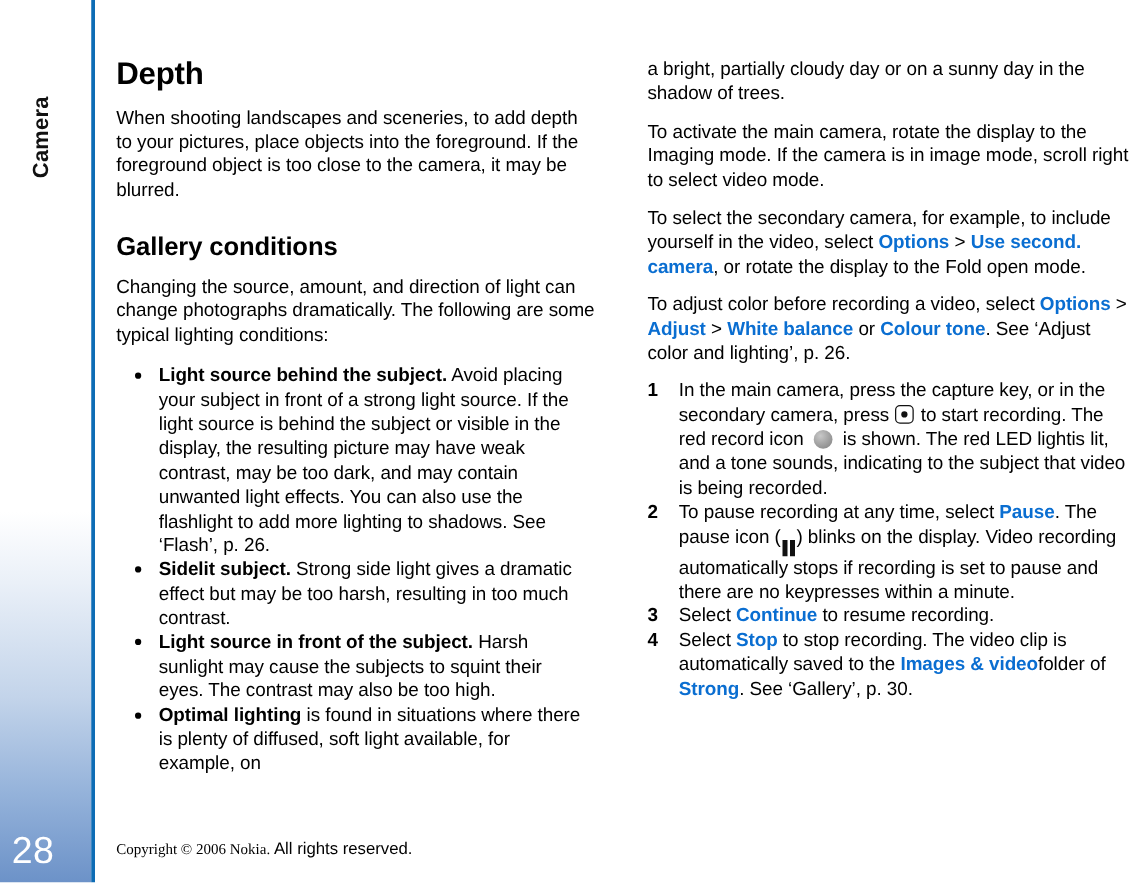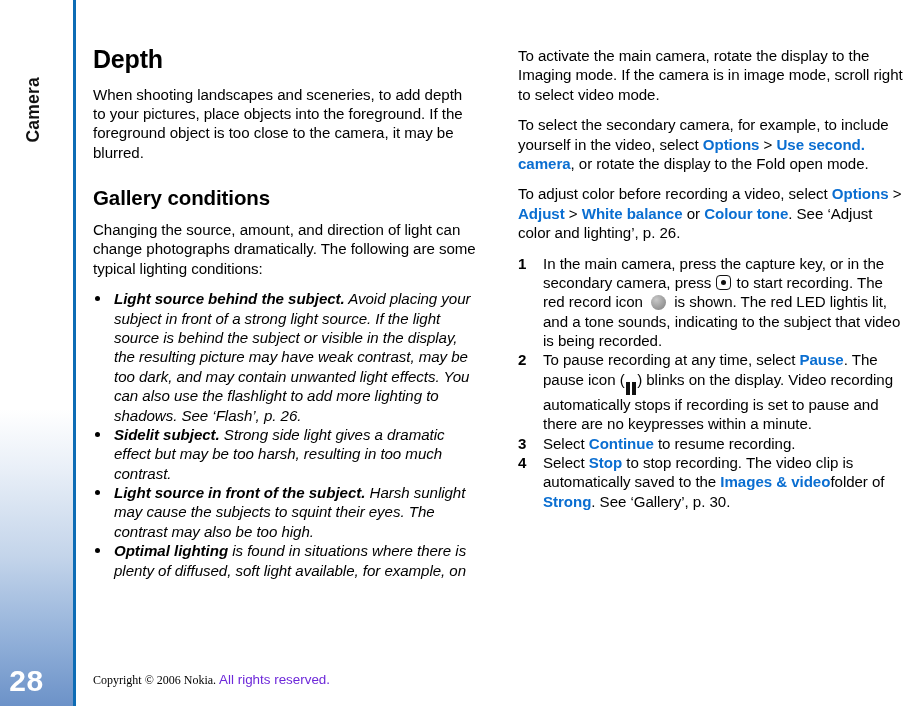--- a/index.html
+++ b/index.html
@@ -53,21 +53,21 @@
     color: #111111;
     white-space: nowrap;
   }
   #page-number {
     position: absolute;
     left: 0;
     bottom: 8px;
     width: 53px;
     text-align: center;
     font-size: 30px;
-    font-weight: bold;
+    font-weight: normal;
     color: #ffffff;
     letter-spacing: 0.5px;
   }
 
   
   #page-body {
     position: absolute;
     left: 93px;
     top: 46px;
     width: 810px;
@@ -104,23 +104,22 @@
   }
   .link {
     color: #0a6ed1;
     font-weight: bold;
   }
   .gt { color: #000000; font-weight: normal; }
 
   
   ul.bullet-list {
     list-style: none;
-    margin: 0;
+    margin: 13px;
     padding: 0;
-    font-style: italic;
   }
   ul.bullet-list > li {
     position: relative;
     padding-left: 21px;
     font-size: 15.1px;
     line-height: 1.285;
     margin-bottom: 0;
     letter-spacing: -0.05px;
   }
   ul.bullet-list > li .bullet-dot {
@@ -211,21 +210,21 @@
     white-space: nowrap;
   }
   #footer .copyright-serif {
     font-family: "Liberation Serif", serif;
     font-size: 12px;
     color: #000000;
   }
   #footer .copyright-sans {
     font-family: "Liberation Sans", sans-serif;
     font-size: 13.4px;
-    color: #6d28d9;
+    color: #000000;
   }
 </style>
 </head>
 <body>
 
 <div id="chapter-rail"></div>
 <div id="rail-divider"></div>
 <div id="chapter-label">Camera</div>
 <div id="page-number">28</div>
 
@@ -256,20 +255,21 @@
       </li>
       <li>
         <span class="bullet-dot"></span>
         <span class="lead">Optimal lighting</span><span> is found in situations where there is plenty of diffused, soft light available, for example, on</span>
       </li>
     </ul>
   </div>
 
   <div class="column" id="column-right">
 
+    <p class="body-text">a bright, partially cloudy day or on a sunny day in the shadow of trees.</p>
 
 
     <p class="body-text">To activate the main camera, rotate the display to the Imaging mode. If the camera is in image mode, scroll right to select video mode.</p>
 
     <p class="body-text"><span>To select the secondary camera, for example, to include yourself in the video, select </span><span class="link">Options</span><span class="gt"> &gt; </span><span class="link">Use second. camera</span><span>, or rotate the display to the Fold open mode.</span></p>
 
     <p class="body-text"><span>To adjust color before recording a video, select </span><span class="link">Options</span><span class="gt"> &gt; </span><span class="link">Adjust</span><span class="gt"> &gt; </span><span class="link">White balance</span><span> or </span><span class="link">Colour tone</span><span>. See ‘Adjust color and lighting’, p. 26.</span></p>
 
     <ol class="step-list">
 

